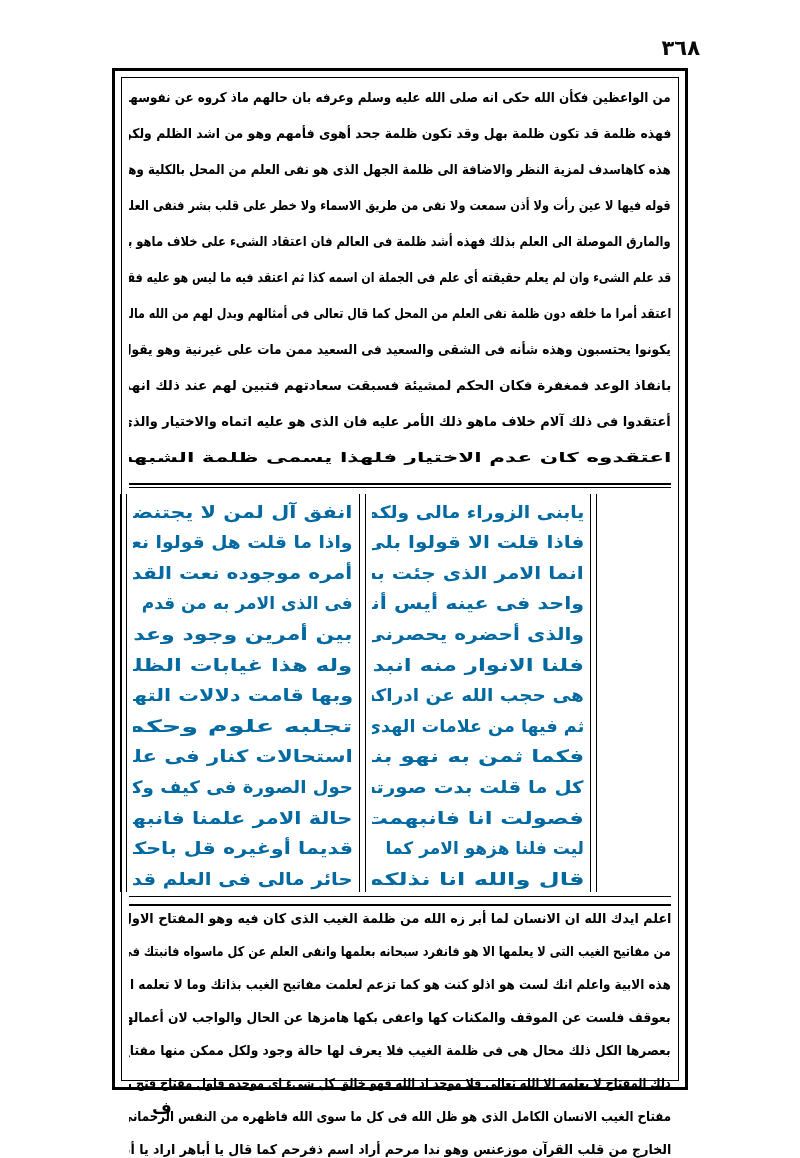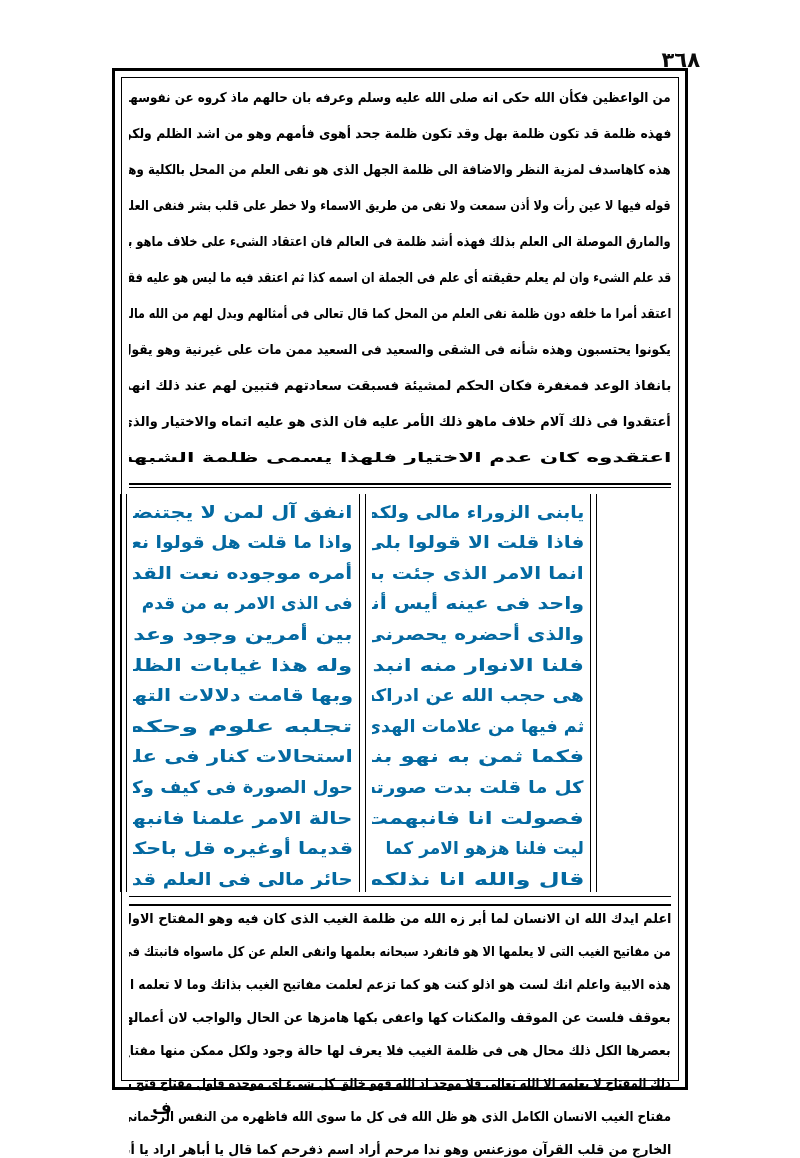--- a/index.html
+++ b/index.html
@@ -12,21 +12,21 @@
     width: 800px;
     height: 1158px;
     position: relative;
     font-family: "DejaVu Sans", "Liberation Sans", sans-serif;
     overflow: hidden;
   }
 
   
   .folio-number {
     position: absolute;
-    top: 48px;
+    top: 36px;
     left: 0;
     width: 700px;
     text-align: right;
     font-family: "DejaVu Sans", sans-serif;
     font-size: 21px;
     font-weight: 700;
     letter-spacing: 1px;
     color: #0b0b0b;
     direction: rtl;
   }

